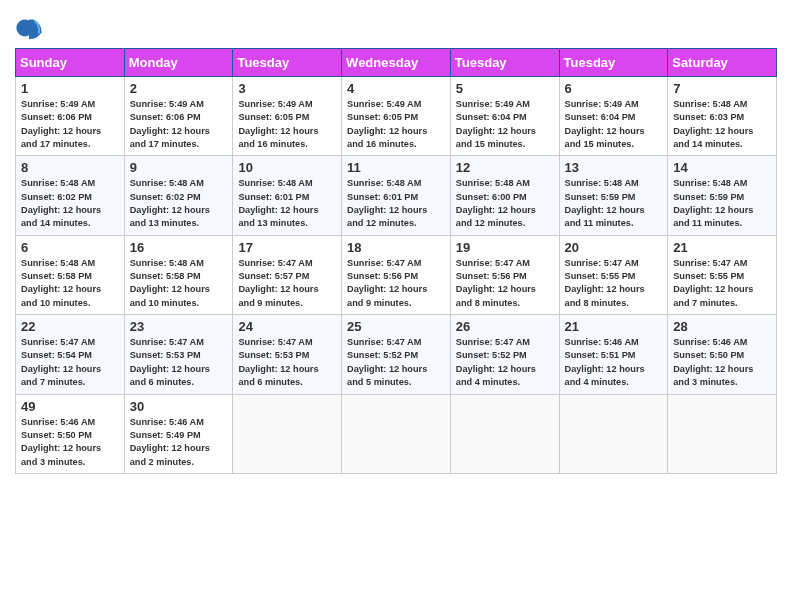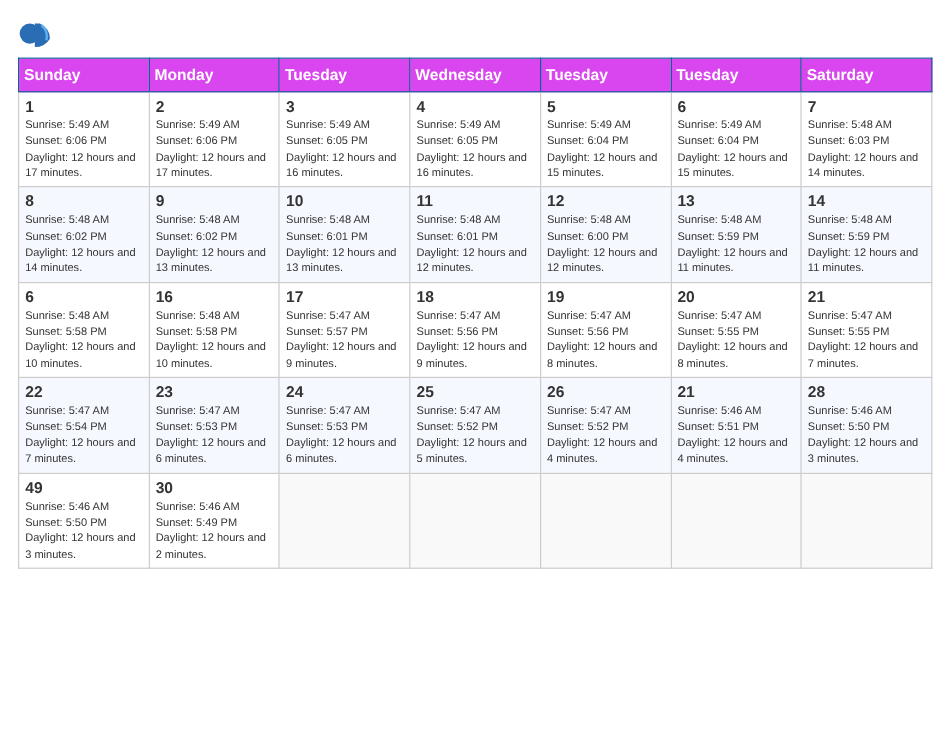--- a/index.html
+++ b/index.html
@@ -76,20 +76,21 @@
     }
     .day-number {
       font-size: 13px;
       font-weight: bold;
       display: block;
       margin-bottom: 2px;
     }
     .day-info {
       line-height: 1.45;
       font-size: 9.2px;
+      font-weight: bold;
     }
     .empty-cell {
       background: #f9f9f9 !important;
     }
   </style>
 </head>
 <body>
 
 <div class="header-area">
   <div class="logo">

